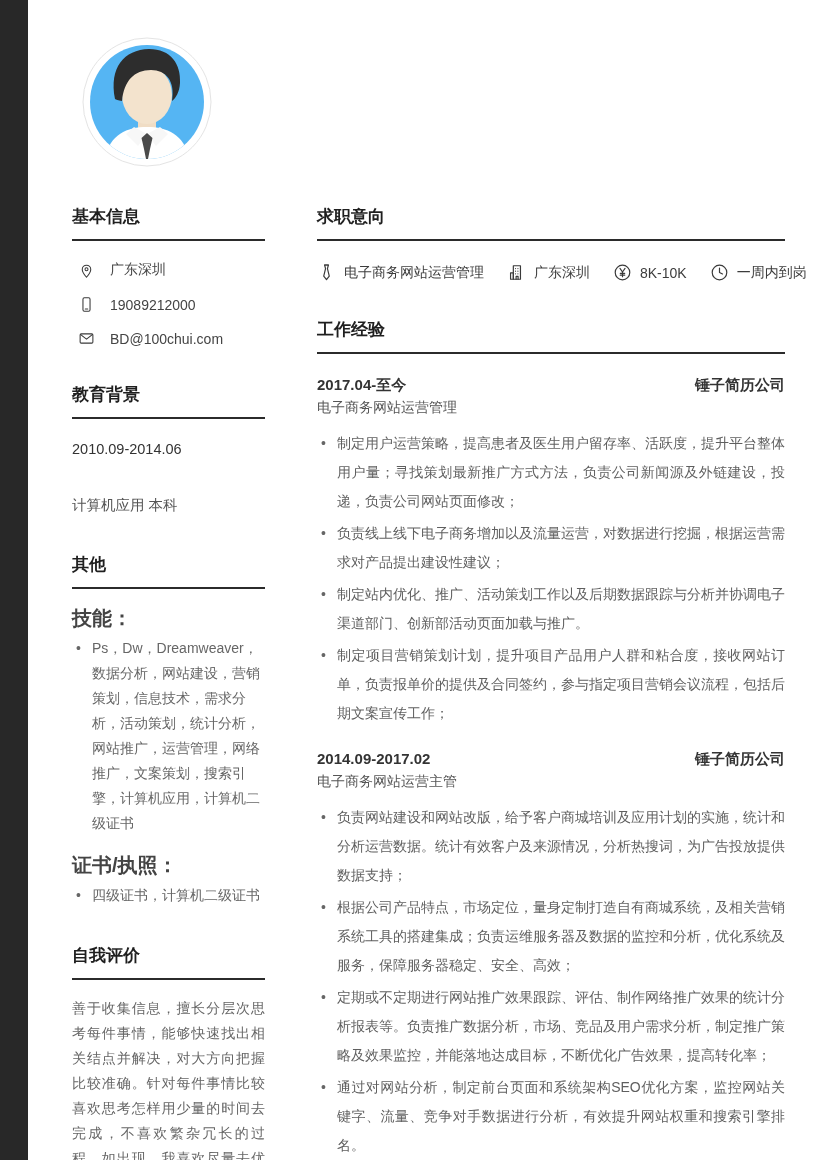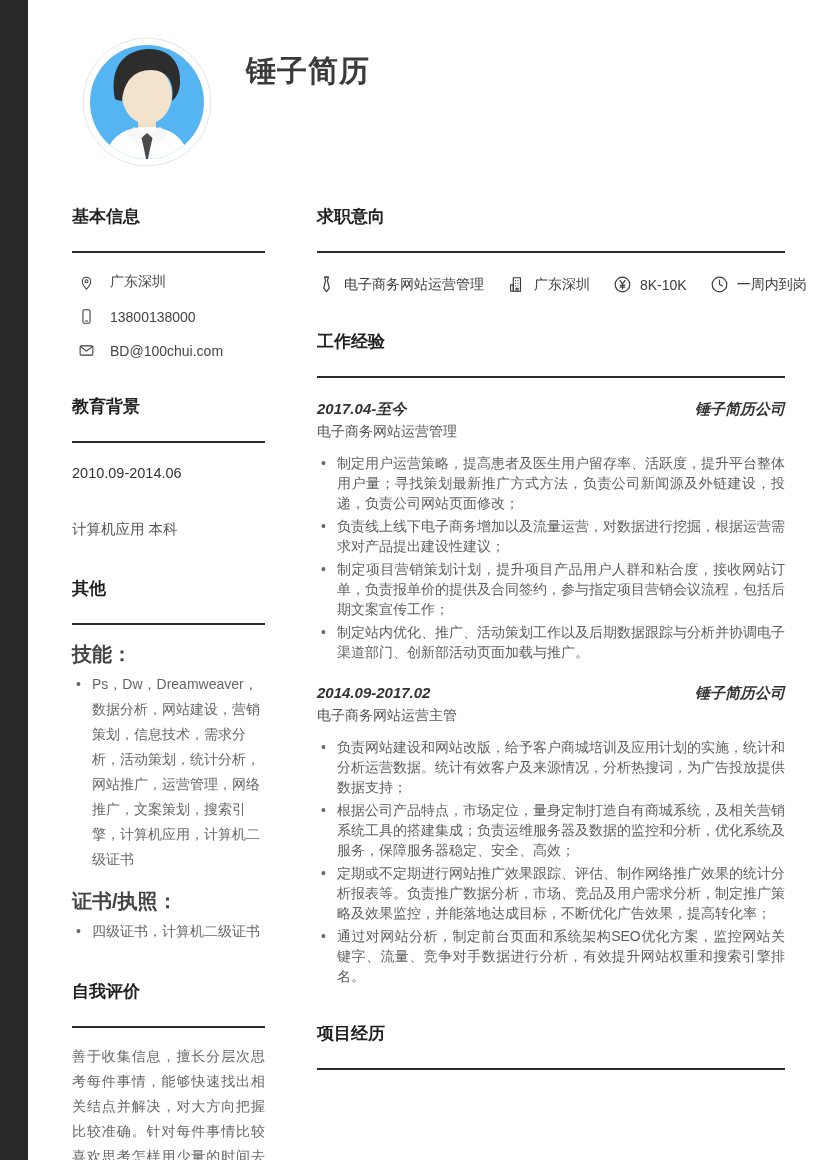--- a/index.html
+++ b/index.html
@@ -26,21 +26,21 @@
   }
 
   
   .columns { display: flex; margin-top: 38px; }
   .aside { width: 193px; flex: 0 0 auto; }
   .main { width: 468px; margin-left: 52px; flex: 0 0 auto; }
 
   
   .sec-head {
     font-size: 17px; font-weight: 700; color: #1f1f1f;
-    padding-bottom: 23px; border-bottom: 2px solid #2b2b2b;
+    padding-bottom: 11px; border-bottom: 2px solid #2b2b2b;
   }
   section { margin-bottom: 36px; }
 
   
   .info-rows { margin-top: 20px; }
   .info-row { display: flex; align-items: center; margin-bottom: 17px; padding-left: 6px; }
   .info-row .ic { width: 17px; height: 17px; flex: 0 0 auto; }
   .info-row .txt { margin-left: 15px; font-size: 14px; color: #444; }
 
   
@@ -65,25 +65,25 @@
 
   
   .intent-row { display: flex; align-items: center; margin-top: 22px; }
   .intent-item { display: flex; align-items: center; margin-right: 23px; }
   .intent-item:last-child { margin-right: 0; }
   .intent-item .ic { width: 19px; height: 19px; flex: 0 0 auto; }
   .intent-item .txt { margin-left: 8px; font-size: 14px; color: #3c3c3c; white-space: nowrap; }
 
   
   .entry { margin-top: 22px; }
-  .entry-head { display: flex; justify-content: space-between; align-items: baseline; font-style: italic; }
+  .entry-head { display: flex; justify-content: space-between; align-items: baseline; }
   .entry-period, .entry-company { font-size: 15px; font-weight: 700; color: #333; }
   .entry-role { font-size: 14px; color: #555; margin-top: 4px; }
   .entry ul.dots { margin-top: 12px; }
-  .entry ul.dots li { color: #5f5f5f; line-height: 20px; margin-bottom: 3px; text-align: justify; }
+  .entry ul.dots li { color: #5f5f5f; line-height: 29px; margin-bottom: 3px; text-align: justify; }
 
   svg .st { stroke: #3a3a3a; fill: none; stroke-width: 1.5; stroke-linecap: round; stroke-linejoin: round; }
 </style>
 </head>
 <body>
 
 <div class="left-strip"></div>
 
 <div class="content">
 
@@ -99,21 +99,20 @@
           <rect x="56" y="78" width="18" height="18" fill="#f0ddc5"></rect>
           <path d="M22 126 C26 98 44 90 65 90 C86 90 104 98 108 126 Z" fill="#ffffff"></path>
           <path d="M52 90 L65 97 L56 109 L44 97 Z" fill="#f7f7f7"></path>
           <path d="M78 90 L65 97 L74 109 L86 97 Z" fill="#f7f7f7"></path>
           <path d="M65 96 L59.5 101 L62 112 L65 127 L68 112 L70.5 101 Z" fill="#4a4a4a"></path>
           <ellipse cx="65" cy="58" rx="25" ry="29" fill="#f3e3cd"></ellipse>
           <path d="M33 62 C27 30 42 13 67 12 C89 12 99 27 98 46 C97.5 55 94 61 90 64 C93.5 44 84 33 69 33 C52 33 42 44 40 64 C36 63 34 63 33 62 Z" fill="#2d2d2d"></path>
         </g>
       </svg>
     </div>
-    <h1 class="page-title">锤子简历</h1>
   </div>
 
   <div class="columns">
 
     <aside class="aside">
 
       <section>
         <div class="sec-head">基本信息</div>
         <div class="info-rows">
           <div class="info-row">
@@ -125,21 +124,21 @@
             </span>
             <span class="txt">广东深圳</span>
           </div>
           <div class="info-row">
             <span class="ic">
               <svg viewBox="0 0 24 24" width="17" height="17">
                   <rect class="st" x="7" y="2.5" width="10" height="19" rx="2"></rect>
                   <line class="st" x1="10.3" y1="18.3" x2="13.7" y2="18.3"></line>
                 </svg>
             </span>
-            <span class="txt">13800138000</span>
+            <span class="txt">19089212000</span>
           </div>
           <div class="info-row">
             <span class="ic">
               <svg viewBox="0 0 24 24" width="17" height="17">
                   <rect class="st" x="3" y="5.5" width="18" height="13" rx="1.5"></rect>
                   <polyline class="st" points="3.8,6.5 12,13 20.2,6.5"></polyline>
                 </svg>
             </span>
             <span class="txt">BD@100chui.com</span>
           </div>
@@ -236,22 +235,22 @@
 
         <div class="entry">
           <div class="entry-head">
             <span class="entry-period">2017.04-至今</span>
             <span class="entry-company">锤子简历公司</span>
           </div>
           <div class="entry-role">电子商务网站运营管理</div>
           <ul class="dots">
             <li>制定用户运营策略，提高患者及医生用户留存率、活跃度，提升平台整体用户量；寻找策划最新推广方式方法，负责公司新闻源及外链建设，投递，负责公司网站页面修改；</li>
             <li>负责线上线下电子商务增加以及流量运营，对数据进行挖掘，根据运营需求对产品提出建设性建议；</li>
+            <li>制定站内优化、推广、活动策划工作以及后期数据跟踪与分析并协调电子渠道部门、创新部活动页面加载与推广。</li>
             <li>制定项目营销策划计划，提升项目产品用户人群和粘合度，接收网站订单，负责报单价的提供及合同签约，参与指定项目营销会议流程，包括后期文案宣传工作；</li>
-            <li>制定站内优化、推广、活动策划工作以及后期数据跟踪与分析并协调电子渠道部门、创新部活动页面加载与推广。</li>
           </ul>
         </div>
 
         <div class="entry">
           <div class="entry-head">
             <span class="entry-period">2014.09-2017.02</span>
             <span class="entry-company">锤子简历公司</span>
           </div>
           <div class="entry-role">电子商务网站运营主管</div>
           <ul class="dots">

